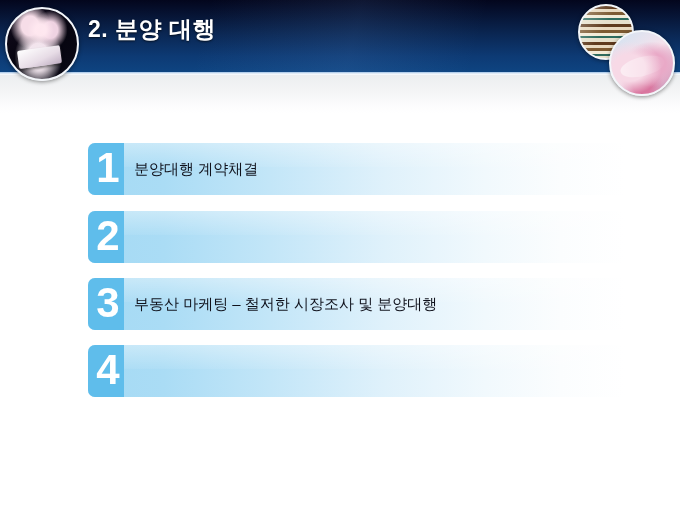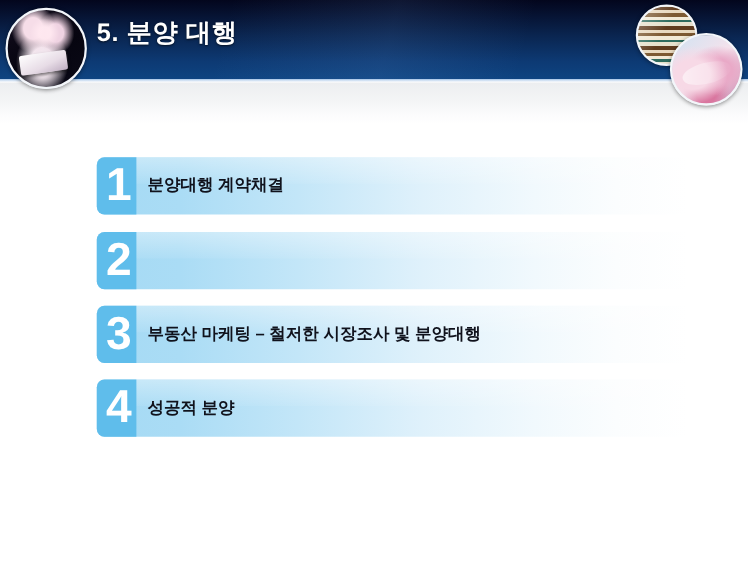--- a/index.html
+++ b/index.html
@@ -224,21 +224,21 @@
     font-weight: bold;
     color: #ffffff;
   }
   .row-label {
     position: absolute;
     left: 46px;
     top: 0;
     height: 52px;
     line-height: 52px;
     font-size: 15px;
-    font-weight: bold;
+    font-weight: normal;
     color: #10121c;
     white-space: nowrap;
   }
 
   .row-1 { top: 143px; }
   .row-2 { top: 211px; }
   .row-3 { top: 278px; }
   .row-4 { top: 345px; }
 </style>
 </head>
@@ -248,21 +248,21 @@
 
   <div class="header-band"></div>
   <div class="header-sheen"></div>
   <div class="header-rule"></div>
   <div class="header-shade"></div>
 
   <div class="photo-circle photo-left"></div>
   <div class="photo-circle photo-books"></div>
   <div class="photo-circle photo-hands"></div>
 
-  <div class="slide-title">5. 분양 대행</div>
+  <div class="slide-title">2. 분양 대행</div>
 
   <div class="rows">
 
     <div class="row row-1">
       <div class="row-bar"></div>
       <div class="row-bar-gloss"></div>
       <div class="num-block"></div>
       <div class="num-text">1</div>
       <div class="row-label">분양대행 계약채결</div>
     </div>
@@ -280,17 +280,16 @@
       <div class="num-block"></div>
       <div class="num-text">3</div>
       <div class="row-label">부동산 마케팅 – 철저한 시장조사 및 분양대행</div>
     </div>
 
     <div class="row row-4">
       <div class="row-bar"></div>
       <div class="row-bar-gloss"></div>
       <div class="num-block"></div>
       <div class="num-text">4</div>
-      <div class="row-label">성공적 분양</div>
     </div>
 
   </div>
 </div>
 
 </body></html>

